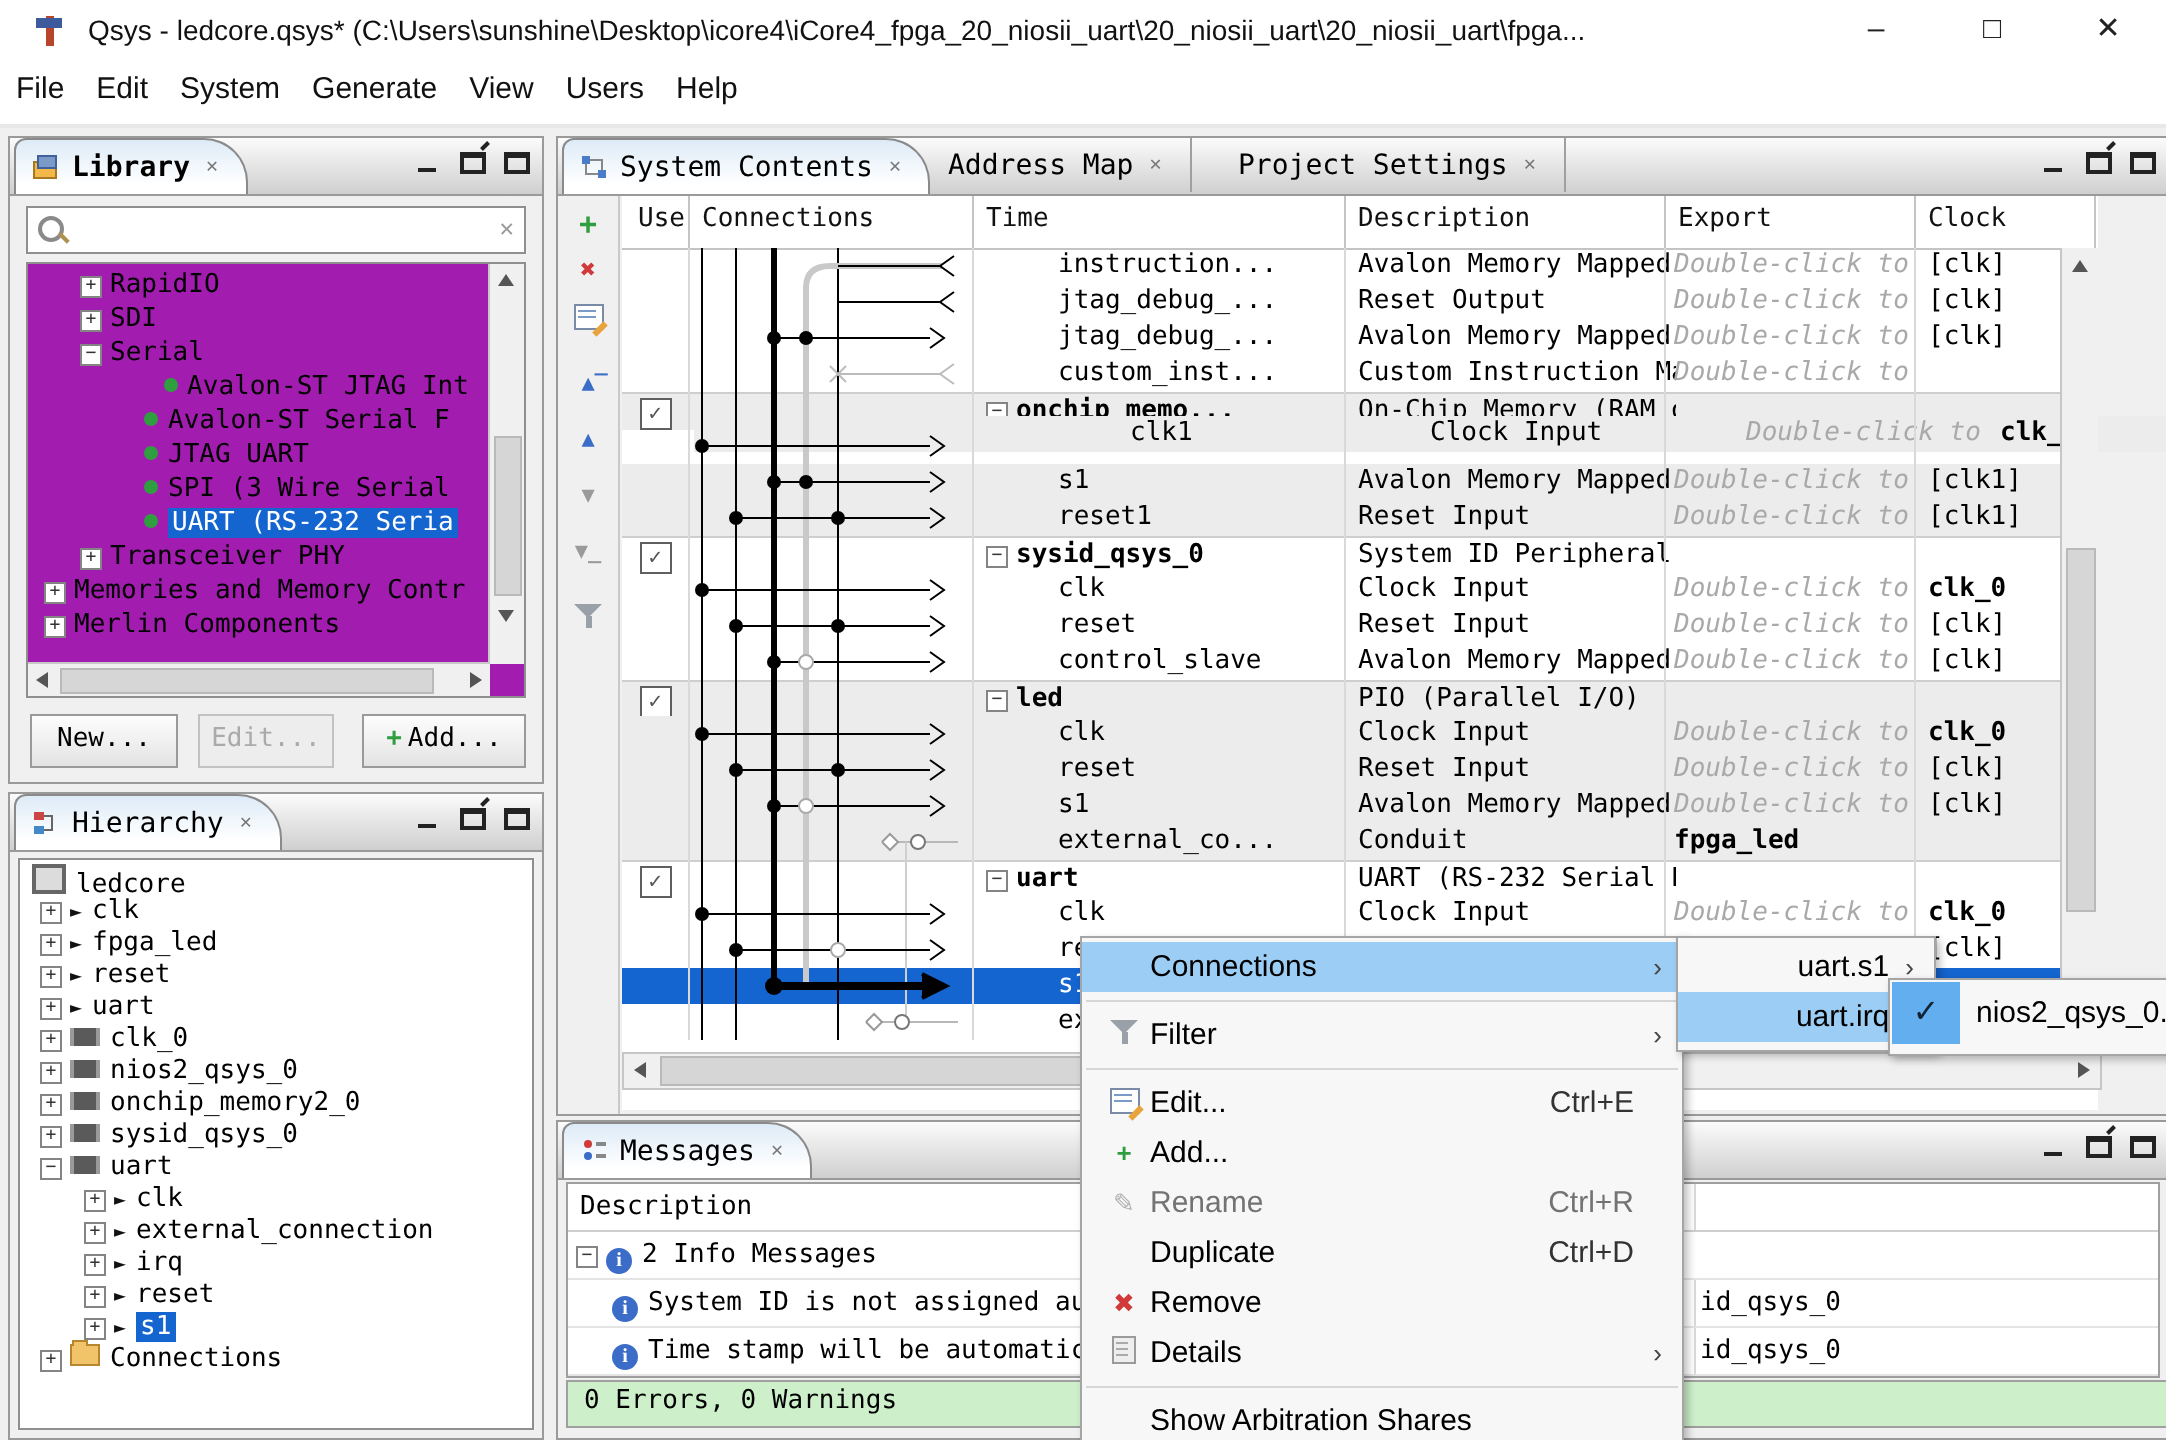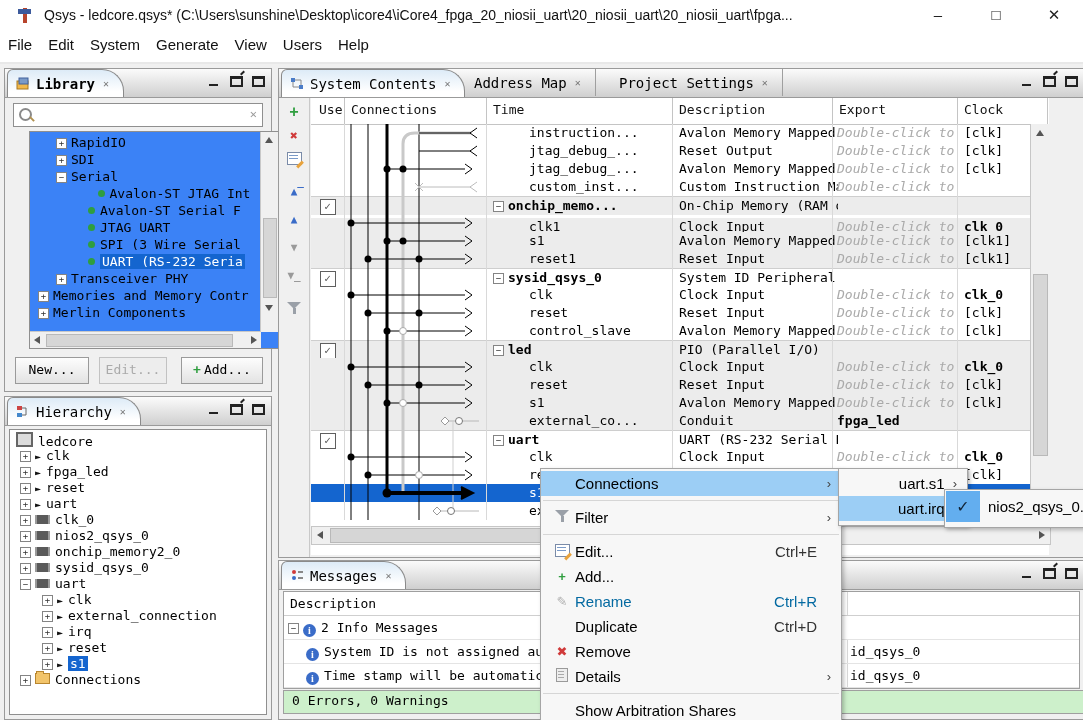--- a/index.html
+++ b/index.html
@@ -27,21 +27,21 @@
   .pwb.min::after{content:"";position:absolute;left:1px;bottom:1px;width:9px;height:2px;background:#222;}
   .pwb.float{border:2px solid #222;border-top-width:3px;width:9px;height:6px;}
   .pwb.float::after{content:"";position:absolute;right:-4px;top:-7px;width:5px;height:2px;background:#222;transform:rotate(-45deg);}
   .pwb.max{border:2px solid #222;border-top-width:3px;width:9px;height:6px;}
   
   #library{left:4px;top:68px;width:266px;height:322px;}
   #lib-search{position:absolute;left:8px;top:34px;width:248px;height:22px;background:#fff;border:1px solid #8f8f8f;}
   .mag{position:absolute;left:5px;top:4px;width:9px;height:9px;border:2px solid #8a8a8a;border-radius:50%;}
   .mag::after{content:"";position:absolute;left:8px;top:8px;width:6px;height:2px;background:#b09050;transform:rotate(45deg);}
   .clearx{position:absolute;right:5px;top:3px;color:#9a9a9a;font-weight:bold;font-size:12px;}
-  #lib-tree{position:absolute;left:24px;top:62px;width:248px;height:216px;background:#3b82f6;border:1px solid #8f8f8f;overflow:hidden;}
+  #lib-tree{position:absolute;left:8px;top:62px;width:248px;height:216px;background:#a21caf;border:1px solid #8f8f8f;overflow:hidden;}
   .lt-row{position:relative;height:17px;line-height:17px;white-space:nowrap;}
   .tw{display:inline-block;width:9px;height:9px;border:1px solid #848484;background:#fff;color:#333;
       font-size:9px;line-height:8px;text-align:center;vertical-align:1px;margin-right:4px;}
   .bullet{display:inline-block;width:7px;height:7px;border-radius:50%;background:#2f9e3f;margin-right:5px;vertical-align:1px;}
   .lt-label.sel{background:#1465cf;color:#fff;padding:0 2px;}
   .vscroll{position:absolute;right:0;top:0;width:17px;background:#f0f0f0;border-left:1px solid #c8c8c8;}
   .hscroll{position:absolute;left:0;bottom:0;height:16px;background:#f0f0f0;border-top:1px solid #c8c8c8;}
   .thumb{position:absolute;background:#d6d6d6;border:1px solid #b9b9b9;}
   .sarr{position:absolute;width:0;height:0;}
   .up{border-left:4px solid transparent;border-right:4px solid transparent;border-bottom:6px solid #555;}
@@ -99,21 +99,21 @@
   #msg-status{position:absolute;left:4px;top:129px;width:795px;height:22px;background:#cdf0cb;border:1px solid #9f9f9f;line-height:20px;padding-left:8px;font-size:13px;}
   
   .ctxmenu{position:absolute;background:#f7f7f7;border:1px solid #a5a5a5;box-shadow:2px 2px 4px rgba(0,0,0,.25);
            font-family:"Liberation Sans",sans-serif;font-size:15px;z-index:50;}
   .mi{position:relative;height:25px;display:flex;align-items:center;padding:0 10px 0 8px;}
   .mi.hl{background:#9ccef5;}
   .mi .mic{width:26px;flex:none;text-align:center;font-size:13px;}
   .mi .lbl{flex:1;}
   .mi .sc{color:#333;padding-right:14px;}
   .mi .sub{color:#444;font-size:13px;}
-  .mi.disabled .lbl,.mi.disabled .sc{color:#0369a1;}
+  .mi.disabled .lbl,.mi.disabled .sc{color:#737373;}
   .msep{height:1px;background:#d6d6d6;margin:4px 2px;}
   #submenu1 .mi{justify-content:flex-end;height:25px;}
   #submenu2{z-index:60;}
   #submenu2 .mi{height:31px;padding:0;}
   .chk-cell{width:34px;height:31px;background:#63aeef;color:#123;font-size:16px;text-align:center;line-height:31px;flex:none;}
   .ed-ic{display:inline-block;width:13px;height:11px;border:1px solid #7a8ba8;background:#fff;position:relative;}
   .ed-ic::before{content:"";position:absolute;left:1px;top:2px;width:9px;height:1px;background:#7a9ac8;box-shadow:0 3px 0 #7a9ac8;}
   .ed-ic::after{content:"";position:absolute;right:-3px;bottom:-2px;width:8px;height:3px;background:#e8a33d;transform:rotate(-45deg);}
   .doc-ic{display:inline-block;width:10px;height:12px;border:1px solid #9a9a9a;background:#eee;position:relative;}
   .doc-ic::before{content:"";position:absolute;left:1px;top:2px;width:6px;height:1px;background:#aaa;box-shadow:0 3px 0 #aaa,0 6px 0 #aaa;}
@@ -304,21 +304,21 @@
           <div class="tcell c-exp expgray" style="padding-left: 4px;">Double-click to</div>
           <div class="tcell c-clk" style="padding-left: 6px;"></div>
         </div>
         <div class="trow band group" style="top: 72px;">
           <div class="tcell c-use"><span class="cb">✓</span></div>
           <div class="tcell c-name" style="padding-left: 6px;"><span class="tw">−</span><span class="bold">onchip_memo...</span></div>
           <div class="tcell c-desc" style="padding-left: 6px;">On-Chip Memory (RAM o...</div>
           <div class="tcell c-exp expgray" style="padding-left: 4px;"></div>
           <div class="tcell c-clk" style="padding-left: 6px;"></div>
         </div>
-        <div class="trow band" style="top: 94px;">
+        <div class="trow band" style="top: 84px; margin-left: 36px;">
           <div class="tcell c-use"></div>
           <div class="tcell c-name" style="padding-left: 42px;"><span>clk1</span></div>
           <div class="tcell c-desc" style="padding-left: 6px;">Clock Input</div>
           <div class="tcell c-exp expgray" style="padding-left: 4px;">Double-click to</div>
           <div class="tcell c-clk bold" style="padding-left: 6px;">clk_0</div>
         </div>
         <div class="trow band" style="top: 108px;">
           <div class="tcell c-use"></div>
           <div class="tcell c-name" style="padding-left: 42px;"><span>s1</span></div>
           <div class="tcell c-desc" style="padding-left: 6px;">Avalon Memory Mapped ...</div>

